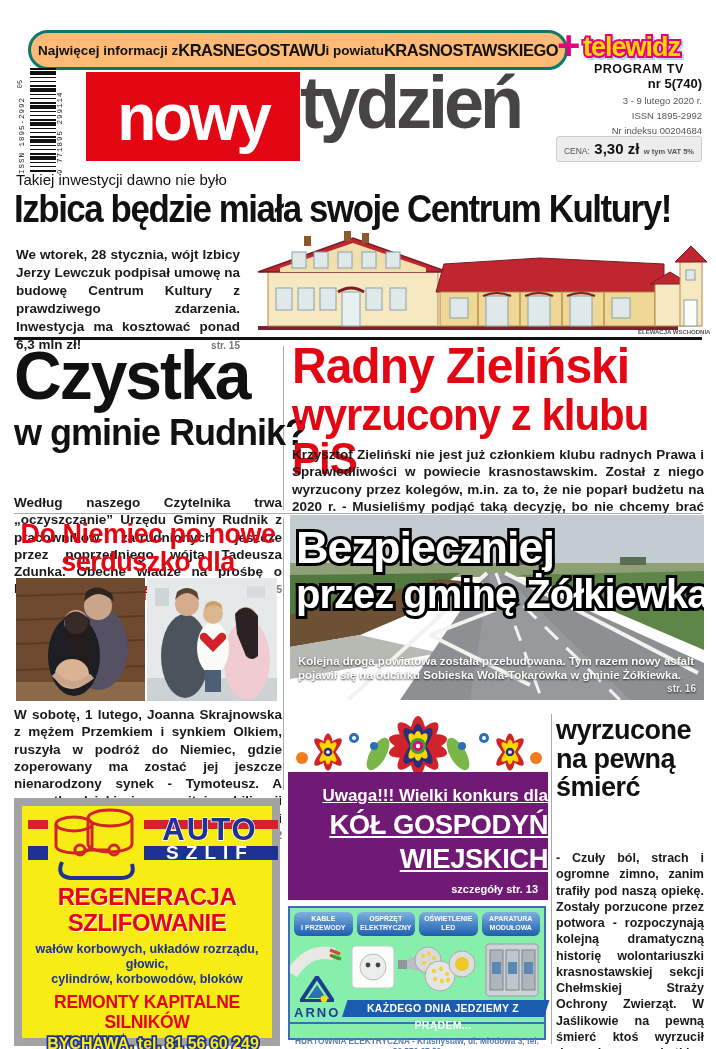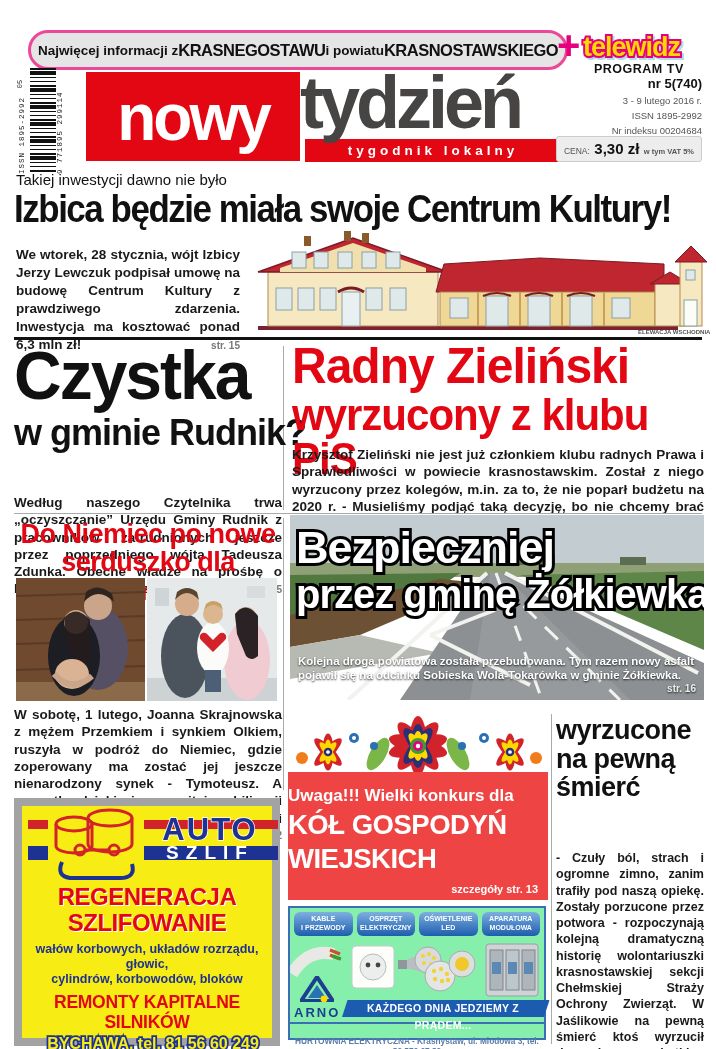--- a/index.html
+++ b/index.html
@@ -1,21 +1,21 @@
 <!DOCTYPE html>
 <html><head>
 <meta charset="utf-8">
 <style>
   html,body{margin:0;padding:0;background:#888;}
   .page{position:relative;width:716px;height:1049px;background:#fff;overflow:hidden;
         font-family:"Liberation Sans",sans-serif;color:#1a1a1a;margin:0 auto;}
   .abs{position:absolute;}
 
   
-  .banner{left:28px;top:30px;width:534px;height:34px;background:#e5e5e5;border:3px solid #ec4899;
+  .banner{left:28px;top:30px;width:534px;height:34px;background:#fdba74;border:3px solid #0f766e;
           border-radius:20px;display:flex;align-items:center;justify-content:center;
           font-weight:bold;font-size:13.5px;white-space:nowrap;color:#111;}
   .banner b{font-size:16.5px;letter-spacing:-.5px;}
   .programtv{left:594px;top:62px;font-weight:bold;font-size:12.5px;letter-spacing:.5px;color:#111;}
 
   
   .bc-wrap{left:12px;top:66px;width:52px;height:108px;}
   .bc-top{position:absolute;left:4px;top:14px;font-size:7px;font-family:"Liberation Mono",monospace;
           transform:rotate(-90deg);}
   .bc-stripes{position:absolute;left:18px;top:2px;width:26px;height:104px;
@@ -79,22 +79,22 @@
            font-weight:bold;font-size:11.5px;line-height:1.25;text-shadow:0 1px 2px rgba(0,0,0,.8);}
   .road-caption .pageref{color:#eee;}
 
   
   .h-kotki{left:556px;top:716px;width:150px;font-weight:bold;font-size:27px;line-height:1.06;
            letter-spacing:-.5px;color:#111;}
   .body-kotki{left:556px;top:850px;width:148px;font-weight:bold;font-size:12.5px;line-height:1.3;text-align:justify;}
 
   
   .kgw{left:288px;top:712px;width:260px;height:188px;}
-  .kgw-red{position:absolute;left:0;top:60px;width:260px;height:128px;background:#ef4444;color:#fff;
-           text-align:left;}
+  .kgw-red{position:absolute;left:0;top:60px;width:260px;height:128px;background:#701a75;color:#fff;
+           text-align:right;text-decoration:underline;}
   .kgw-l1{font-weight:bold;font-size:17px;margin-top:14px;}
   .kgw-l2{font-weight:bold;font-size:27.5px;letter-spacing:-.5px;line-height:1.05;margin-top:5px;}
   .kgw-ref{position:absolute;right:10px;bottom:5px;font-weight:bold;font-size:11px;}
 
   
   .arno{left:288px;top:906px;width:258px;height:134px;background:#86efac;border:2px solid #3a6fb5;box-sizing:border-box;}
   .arno-badges{display:flex;gap:4px;padding:4px 4px 2px;}
   .arno-badge{flex:1;background:linear-gradient(180deg,#7db0e0,#1d5dae);border-radius:6px;color:#fff;
            font-weight:bold;font-size:7px;text-align:center;padding:3px 1px;line-height:1.25;}
   .arno-badge span{display:block;}
@@ -141,28 +141,25 @@
   <div class="abs bc-wrap">
     <div class="bc-top">05</div>
     <div class="bc-issn">ISSN 1895-2992</div>
     <div class="bc-stripes"></div>
     <div class="bc-num">9 771895 299114</div>
   </div>
 
   <div class="abs nowy-box">
     <span>nowy</span>
   </div>
-  <div class="abs tagline-bar">
-    <span>tygodnik lokalny</span>
-  </div>
   <div class="abs tydzien">tydzień</div>
 
   <div class="abs issue-info">
     <div class="nr">nr 5(740)</div>
-    <div>3 - 9 lutego 2016 r.</div>
+    <div>3 - 9 lutego 2020 r.</div>
     <div>ISSN 1895-2992</div>
     <div>Nr indeksu 00204684</div>
     <div>Nakład 14999 egz.</div>
   </div>
   <div class="abs price-box">
     <span class="lab">CENA:</span>
     <span class="pr">3,30 zł</span>
     <span class="vat">w tym VAT 5%</span>
   </div>
 

